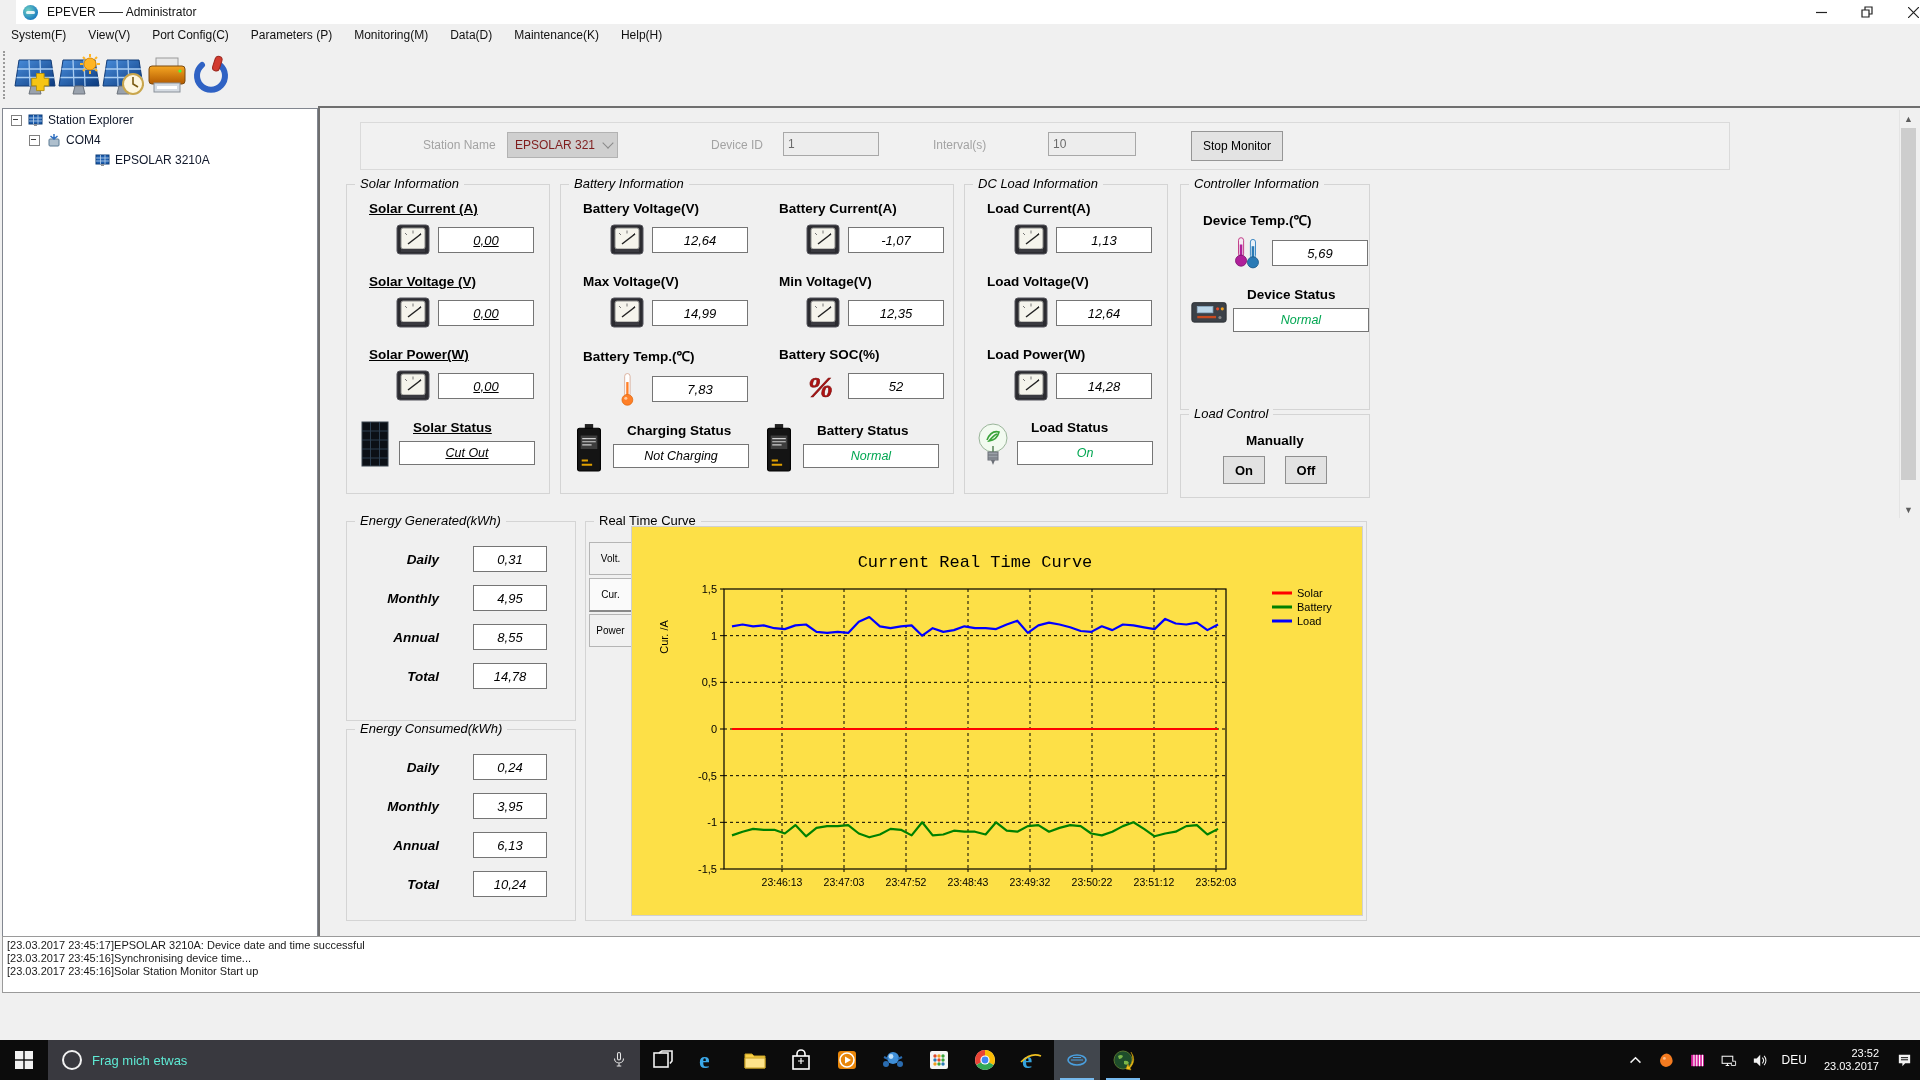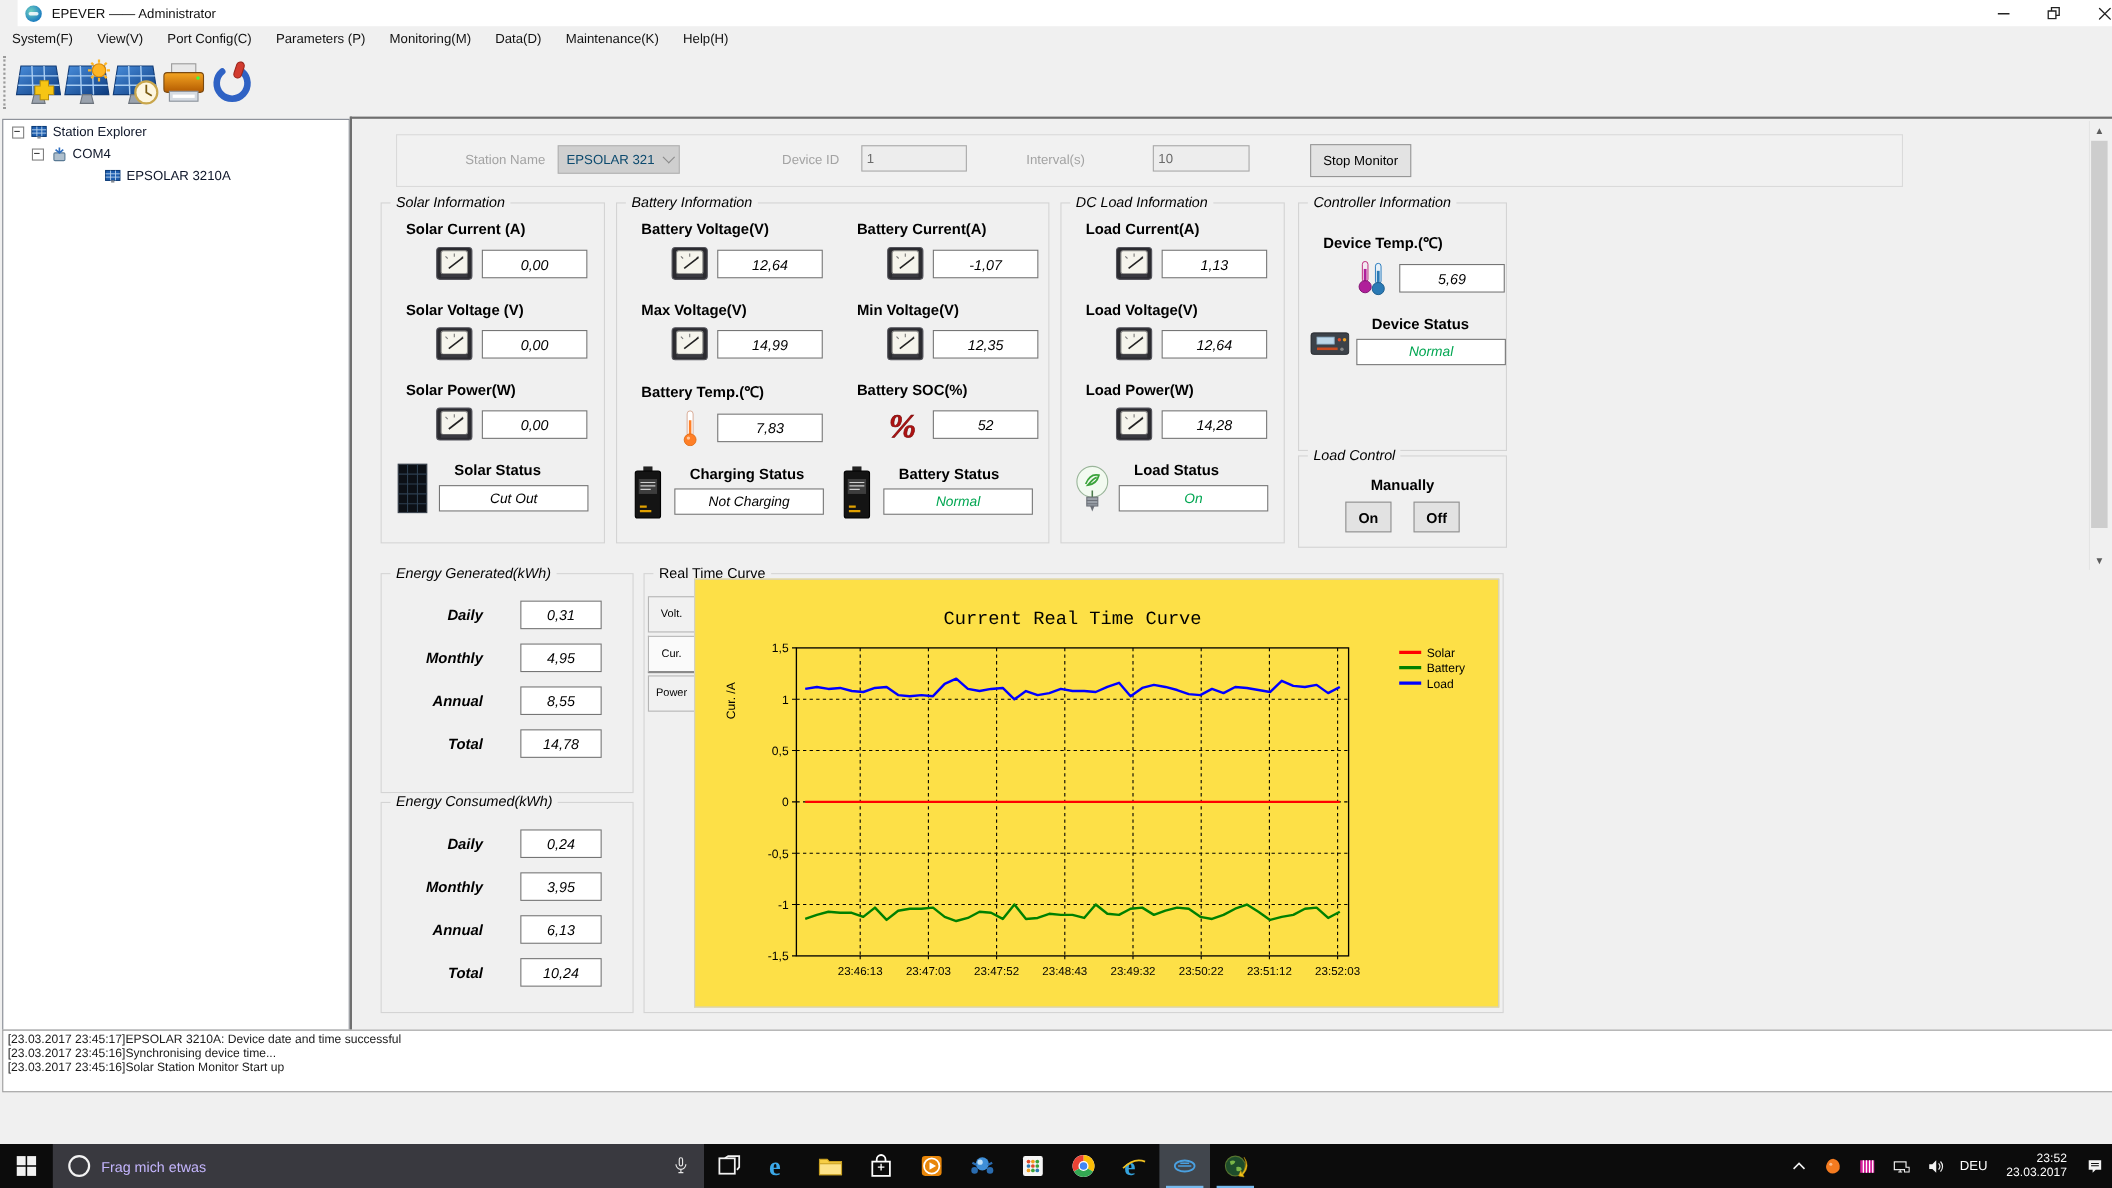--- a/index.html
+++ b/index.html
@@ -29,29 +29,29 @@
   .expander::after{content:"";position:absolute;left:1px;top:3px;width:5px;height:1px;background:#404040;}
   .tree-icon{width:16px;height:16px;margin:0 4px 0 6px;flex:none;}
   
   #main{position:absolute;left:318px;top:106px;width:1600px;height:829px;background:#f0f0f0;
         border-top:2px solid #6f6f6f;border-left:2px solid #6f6f6f;}
   
   #station-bar{position:absolute;left:40px;top:14px;width:1368px;height:46px;border:1px solid #dadada;background:#f1f1f1;}
   .sb-label{position:absolute;top:15px;font-size:12px;color:#a3a3a3;}
   .sb-input{position:absolute;top:9px;height:22px;border:1px solid #a8a8a8;background:#ededed;font-size:12px;color:#6b6b6b;padding:0 4px;line-height:22px;}
   #sb-dropdown{position:absolute;left:146px;top:9px;width:102px;height:24px;background:#cfcfcf;border:1px solid #b2b2b2;
-               font-size:12px;color:#0c4a6e;line-height:24px;padding-left:7px;}
+               font-size:12px;color:#7f1d1d;line-height:24px;padding-left:7px;}
   #sb-dropdown .chev{position:absolute;right:5px;top:9px;width:7px;height:7px;border-right:1.5px solid #8a8a8a;border-bottom:1.5px solid #8a8a8a;transform:rotate(45deg);margin-top:-3px;}
   #stop-btn{position:absolute;left:830px;top:8px;width:90px;height:28px;background:#e3e3e3;border:1px solid #969696;
             font-size:12px;color:#000;display:flex;align-items:center;justify-content:center;}
   
   .groupbox{position:absolute;border:1px solid #d4d4d4;background:#f0f0f0;}
   .gb-title{position:absolute;top:-9px;left:8px;background:#f0f0f0;padding:0 5px;font-size:13px;font-style:italic;color:#000;}
   .gb-title.plain{font-style:normal;}
-  #gb-solar {left:26px; top:76px; width:202px; height:308px;}
+  #gb-solar {left:26px; top:76px; width:202px; height:308px;text-decoration:underline;}
   #gb-batt  {left:240px;top:76px; width:392px; height:308px;}
   #gb-dc    {left:644px;top:76px; width:202px; height:308px;}
   #gb-ctrl  {left:860px;top:76px; width:188px; height:224px;}
   #gb-lctl  {left:860px;top:306px;width:188px; height:82px;}
   #gb-egen  {left:26px; top:413px;width:228px; height:198px;}
   #gb-econs {left:26px; top:621px;width:228px; height:190px;}
   #gb-chart {left:265px;top:413px;width:780px; height:398px;}
   .fields{padding:16px 0 0 16px;}
   .fields.two{display:grid;grid-template-columns:196px 180px;}
   .field{margin-bottom:17px;}
@@ -93,21 +93,21 @@
   #vscroll .arr{position:absolute;left:0;width:17px;height:17px;color:#5d5d5d;font-size:9px;display:flex;align-items:center;justify-content:center;}
   #vscroll .thumb{position:absolute;left:1px;top:18px;width:15px;height:352px;background:#cdcdcd;}
   
   #log{position:absolute;left:2px;top:936px;width:1914px;height:53px;background:#fff;border:1px solid #9a9a9a;
        font-size:11px;color:#1a1a1a;padding:2px 0 0 4px;line-height:13px;}
   
   #taskbar{position:absolute;left:0;top:1040px;width:1920px;height:40px;background:#0c0c0c;display:flex;align-items:center;}
   #start-btn{width:48px;height:40px;display:flex;align-items:center;justify-content:center;flex:none;}
   #searchbox{width:592px;height:40px;background:#39393f;display:flex;align-items:center;flex:none;}
   #searchbox .ring{width:16px;height:16px;border:2px solid #f2f2f2;border-radius:50%;margin-left:14px;flex:none;}
-  #search-text{margin-left:10px;font-size:13px;color:#c4b5fd;flex:1;}
+  #search-text{margin-left:10px;font-size:13px;color:#5eead4;flex:1;}
   .tb-icon{width:46px;height:40px;display:flex;align-items:center;justify-content:center;flex:none;position:relative;}
   .tb-icon svg{width:24px;height:24px;}
   .tb-icon.active{background:#41464d;}
   .tb-icon.running::after{content:"";position:absolute;left:6px;bottom:0;width:34px;height:2px;background:#76b9ed;}
   #tray{margin-left:auto;display:flex;align-items:center;height:40px;}
   .tray-item{display:flex;align-items:center;justify-content:center;height:40px;padding:0 7px;color:#fff;}
   .tray-item svg{width:17px;height:17px;}
   #tray-lang{font-size:12px;}
   #tray-clock{font-size:11px;text-align:right;line-height:13px;padding:0 10px;}
   .hidden-defs{position:absolute;width:0;height:0;overflow:hidden;}

